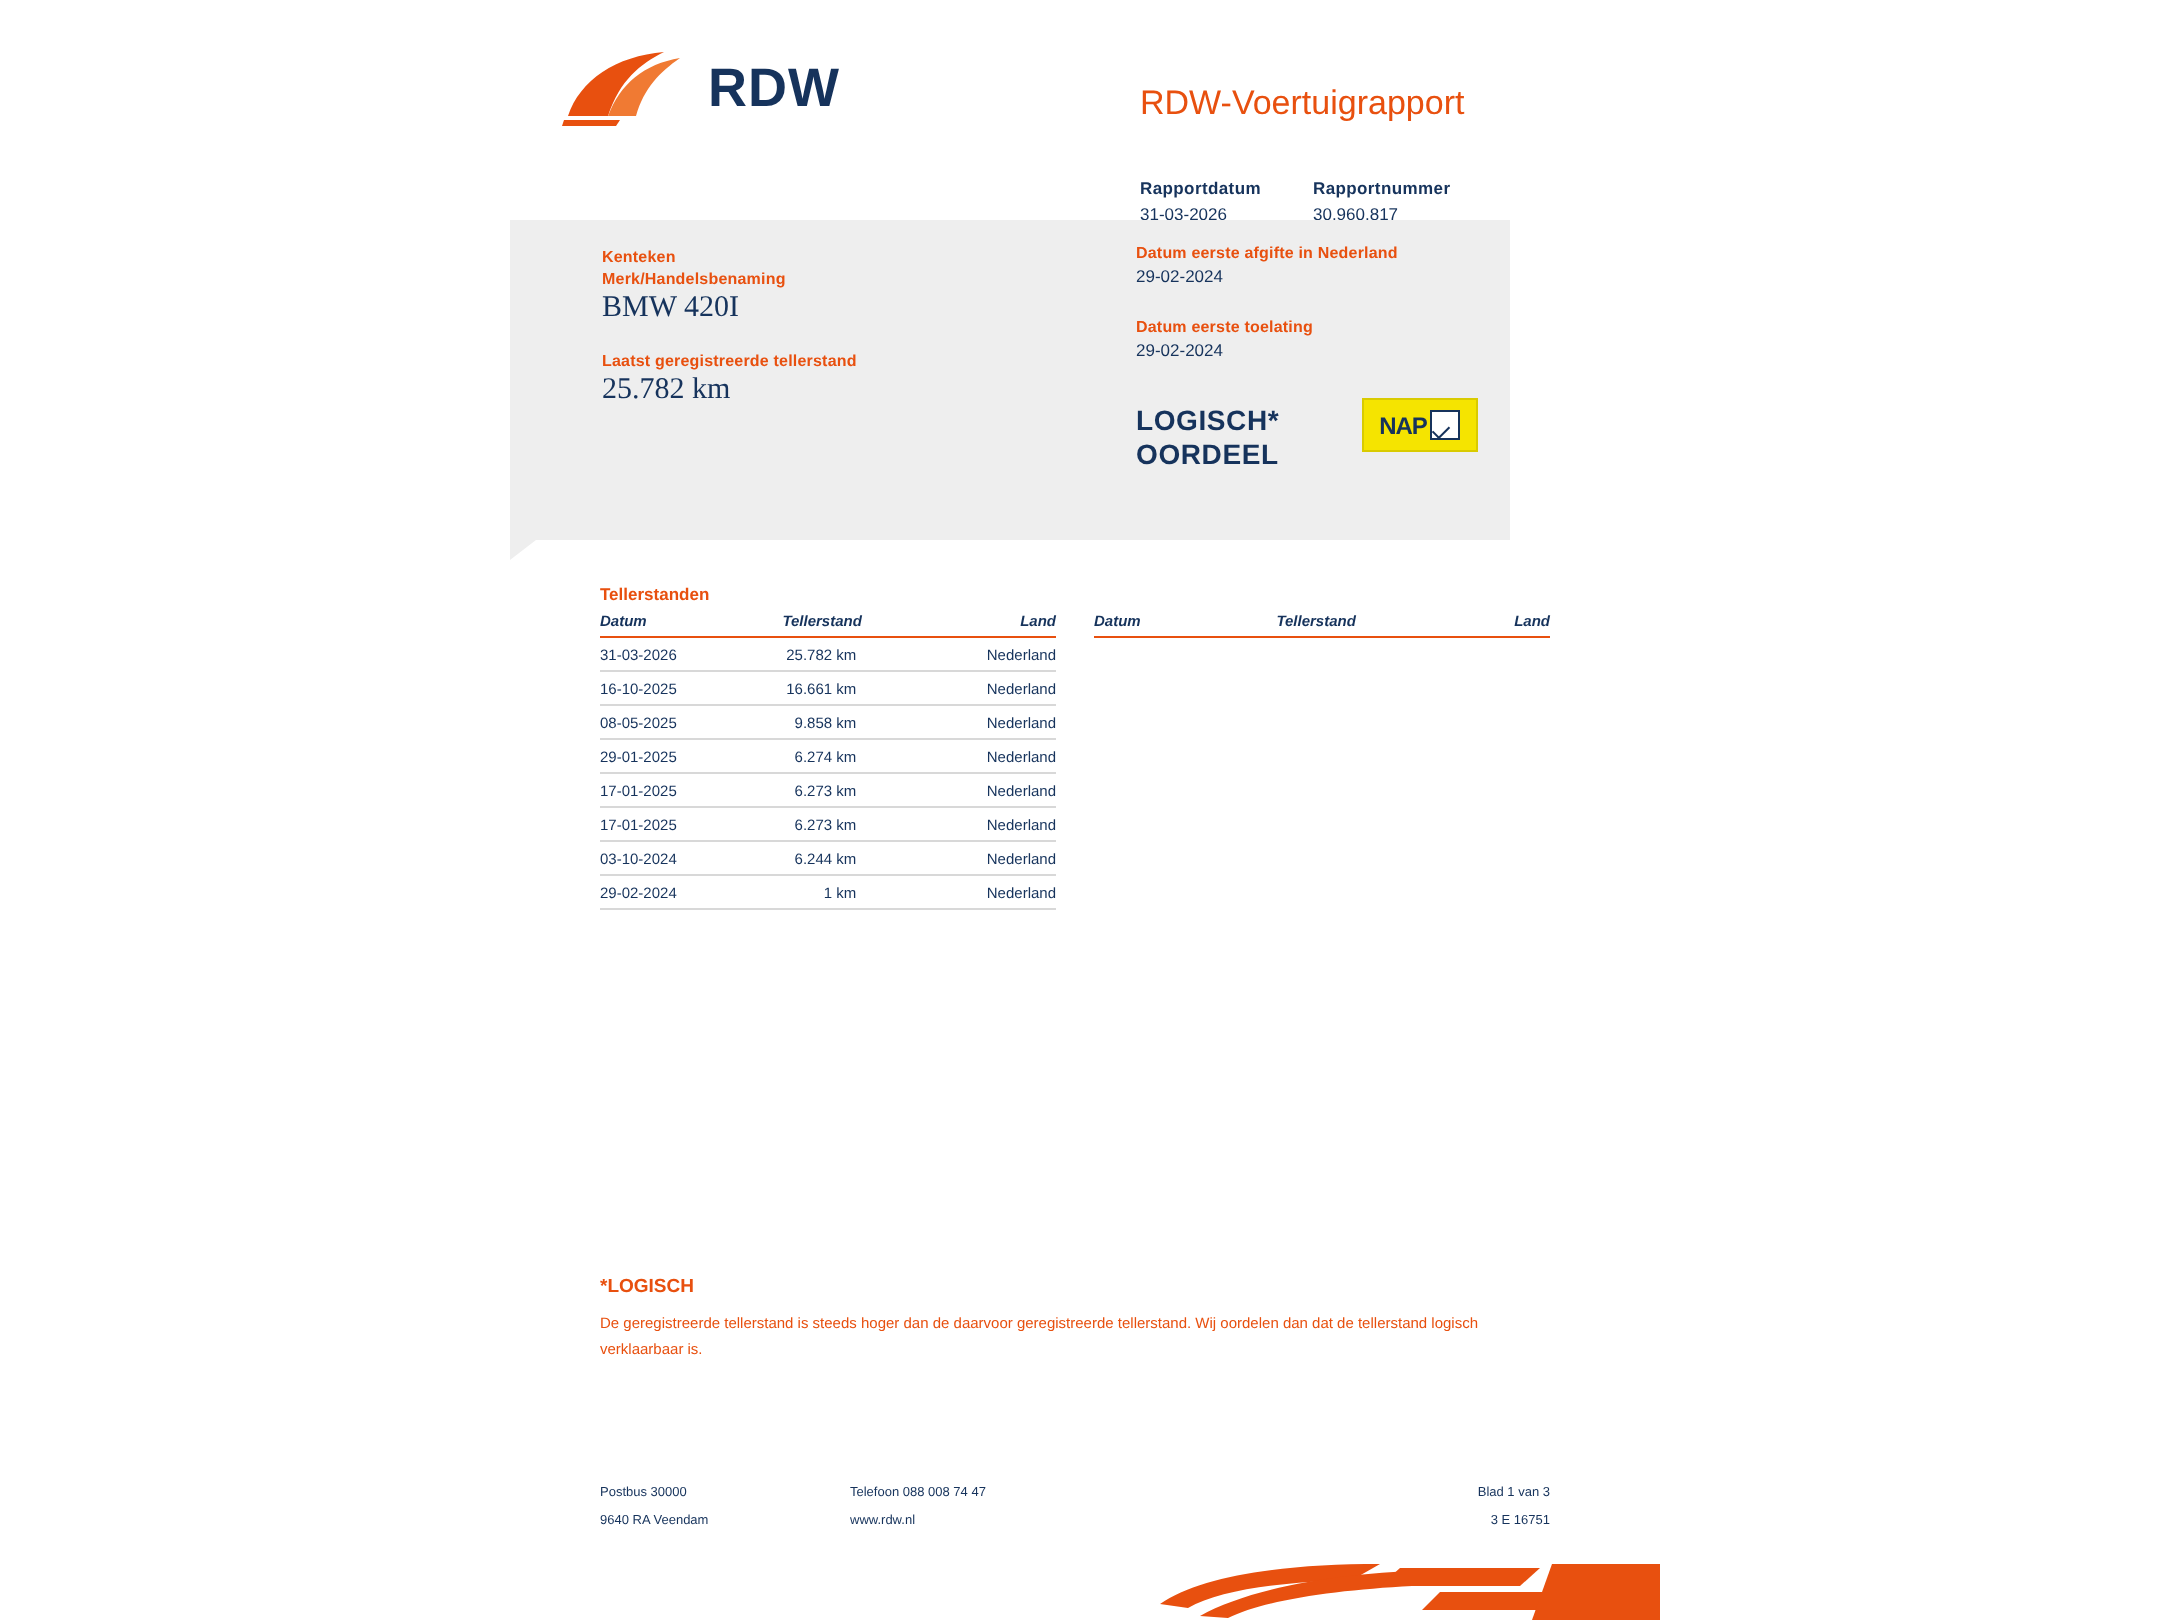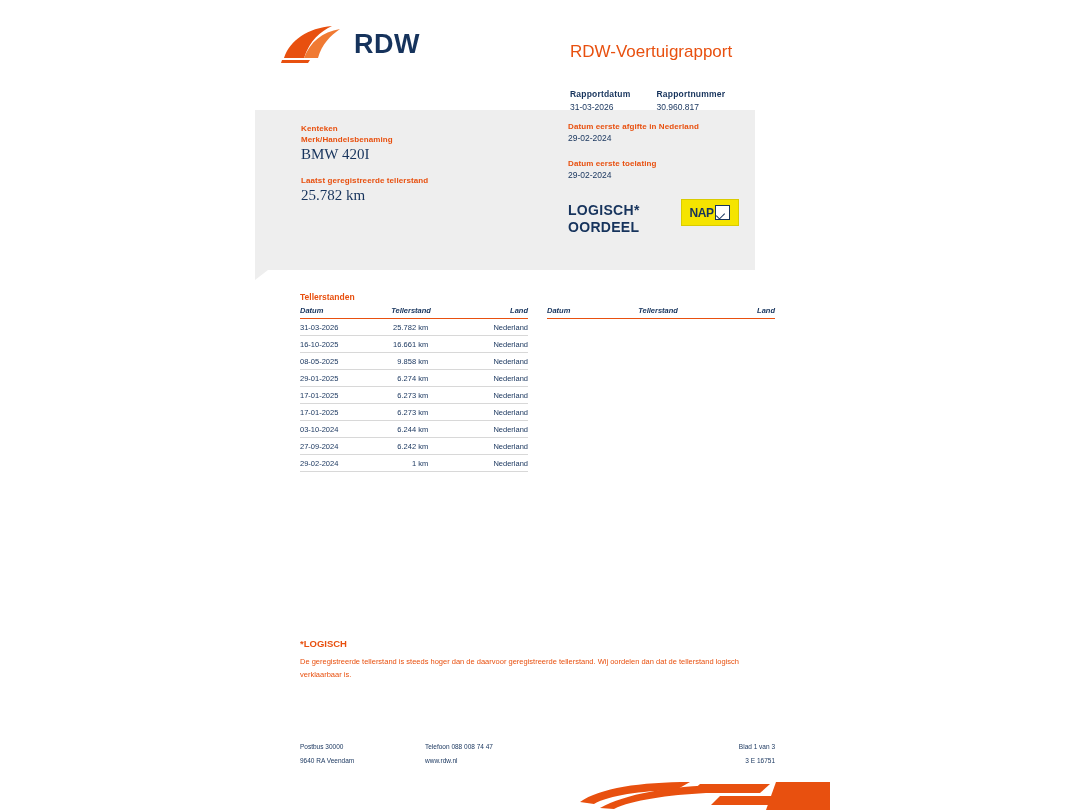--- a/index.html
+++ b/index.html
@@ -377,25 +377,20 @@
               <td>17-01-2025</td>
               <td class="num">6.273 km</td>
               <td class="right-al">Nederland</td>
             </tr>
             <tr>
               <td>03-10-2024</td>
               <td class="num">6.244 km</td>
               <td class="right-al">Nederland</td>
             </tr>
             <tr>
-              <td>27-09-2024</td>
-              <td class="num">6.242 km</td>
-              <td class="right-al">Nederland</td>
-            </tr>
-            <tr>
               <td>29-02-2024</td>
               <td class="num">1 km</td>
               <td class="right-al">Nederland</td>
             </tr>
           </tbody>
       </table>
 
       <table class="tbl right">
         <colgroup>
             <col class="col-date">

